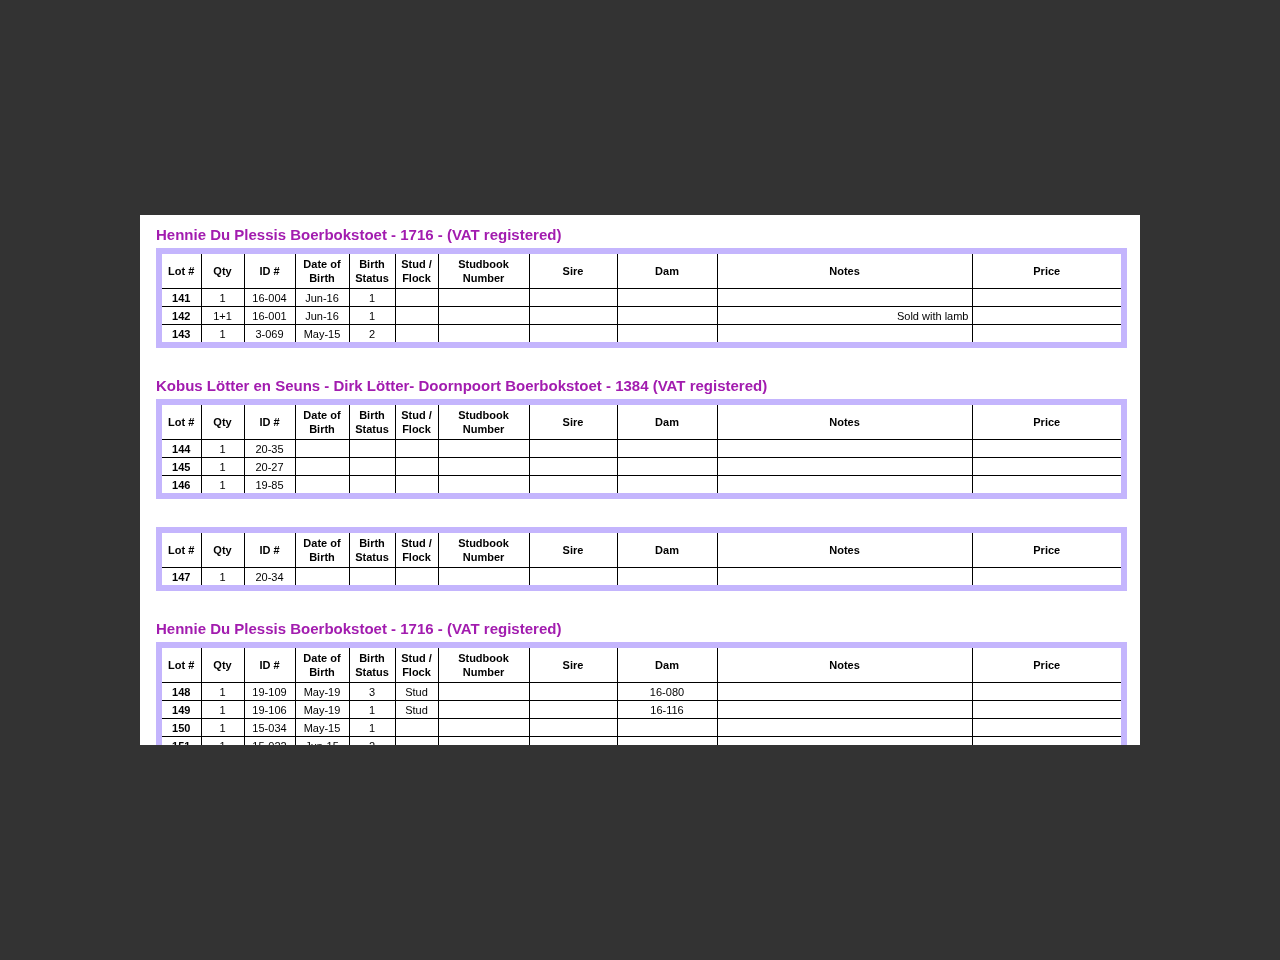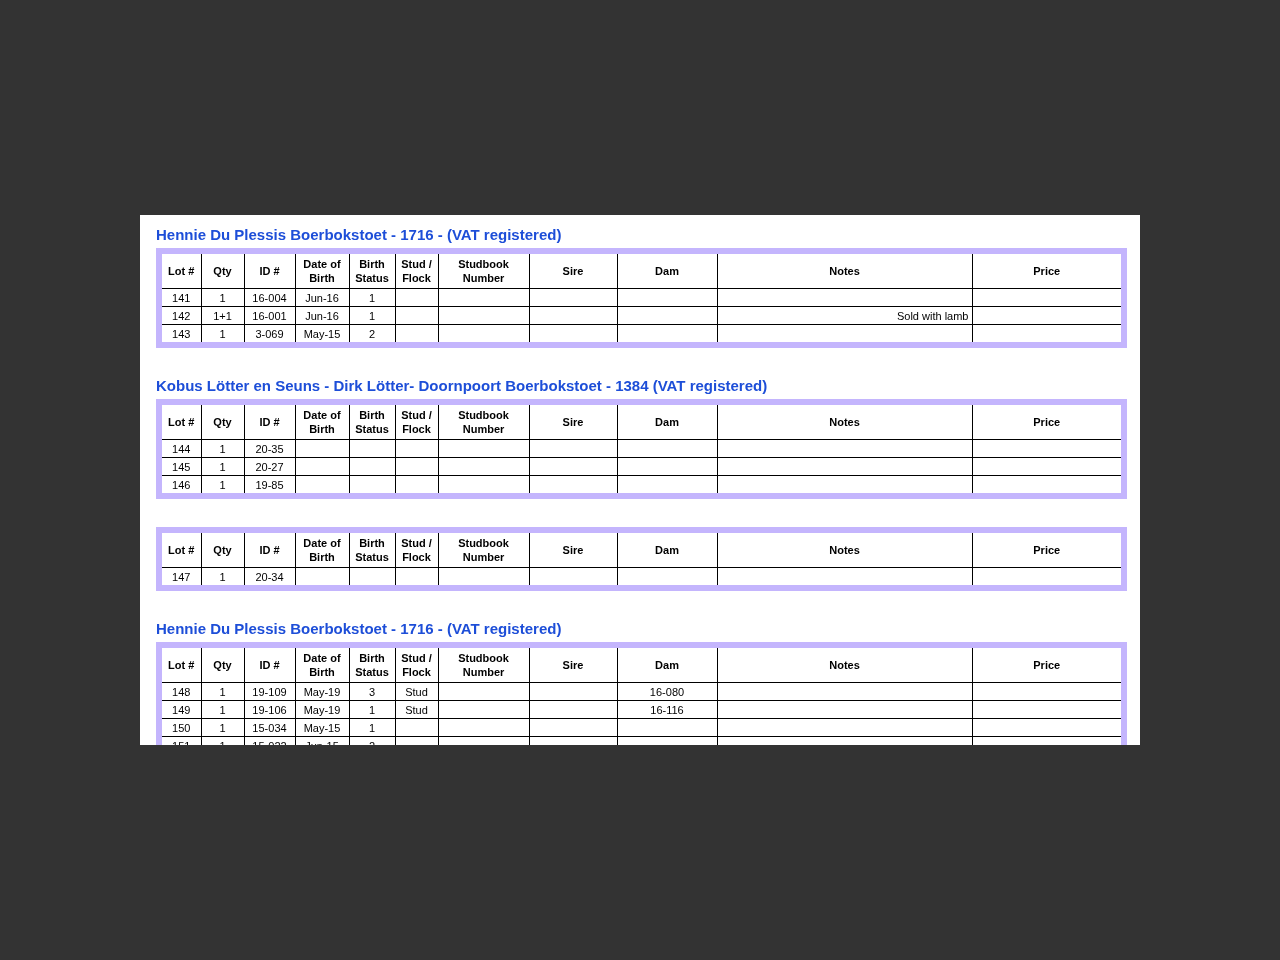--- a/index.html
+++ b/index.html
@@ -23,21 +23,21 @@
     height: 530px;
     background: #ffffff;
     box-sizing: border-box;
     padding: 10px 0 0 16px;
     overflow: hidden;
   }
   .section { margin: 0 0 28px 0; }
   .title {
     font-size: 15px;
     font-weight: bold;
-    color: #1d4ed8;
+    color: #a21caf;
     margin: 0 0 4px 0;
     line-height: 19px;
     white-space: nowrap;
   }
   table.lots {
     border-collapse: collapse;
     table-layout: fixed;
     width: 965px;
     border: 6px solid #c4b5fd;
   }
@@ -57,21 +57,21 @@
     padding: 0 2px;
   }
   table.lots td {
     font-size: 11px;
     height: 17px;
     text-align: center;
     vertical-align: middle;
     padding: 0 3px;
     white-space: nowrap;
   }
-  table.lots td.col-lot { font-weight: normal; margin-top: 26px; }
+  table.lots td.col-lot { font-weight: bold; margin-top: 26px; }
   table.lots td.col-notes { text-align: right; }
 </style>
 </head>
 <body>
 
 <div class="stage">
   <div class="paper">
     <div id="sections">
         <div class="section">
           <div class="title">Hennie Du Plessis Boerbokstoet - 1716 - (VAT registered)</div>

